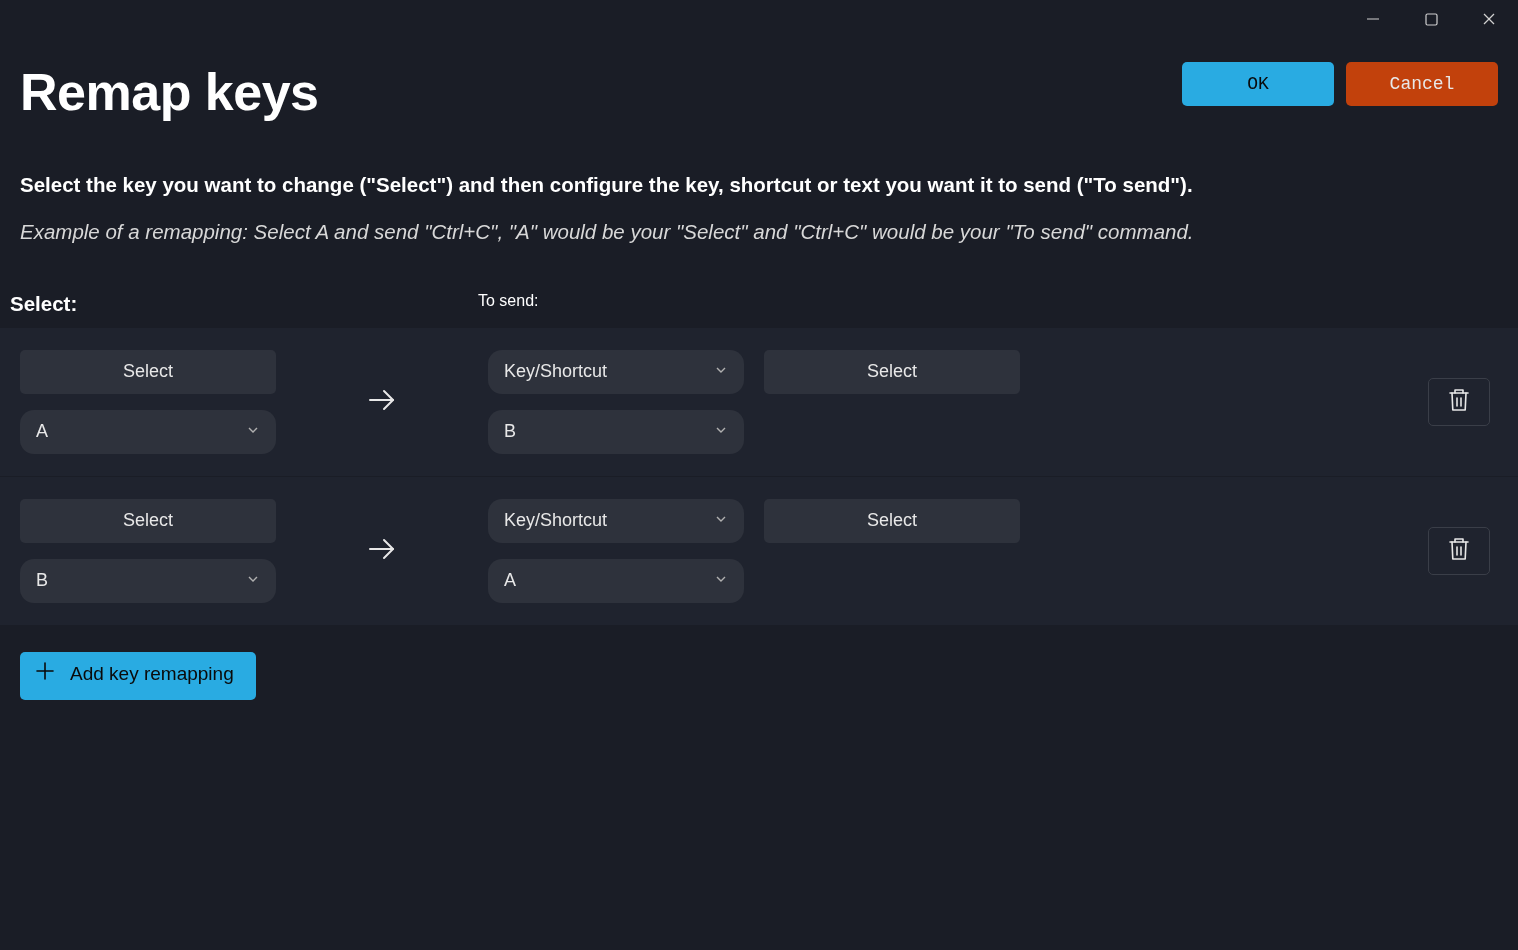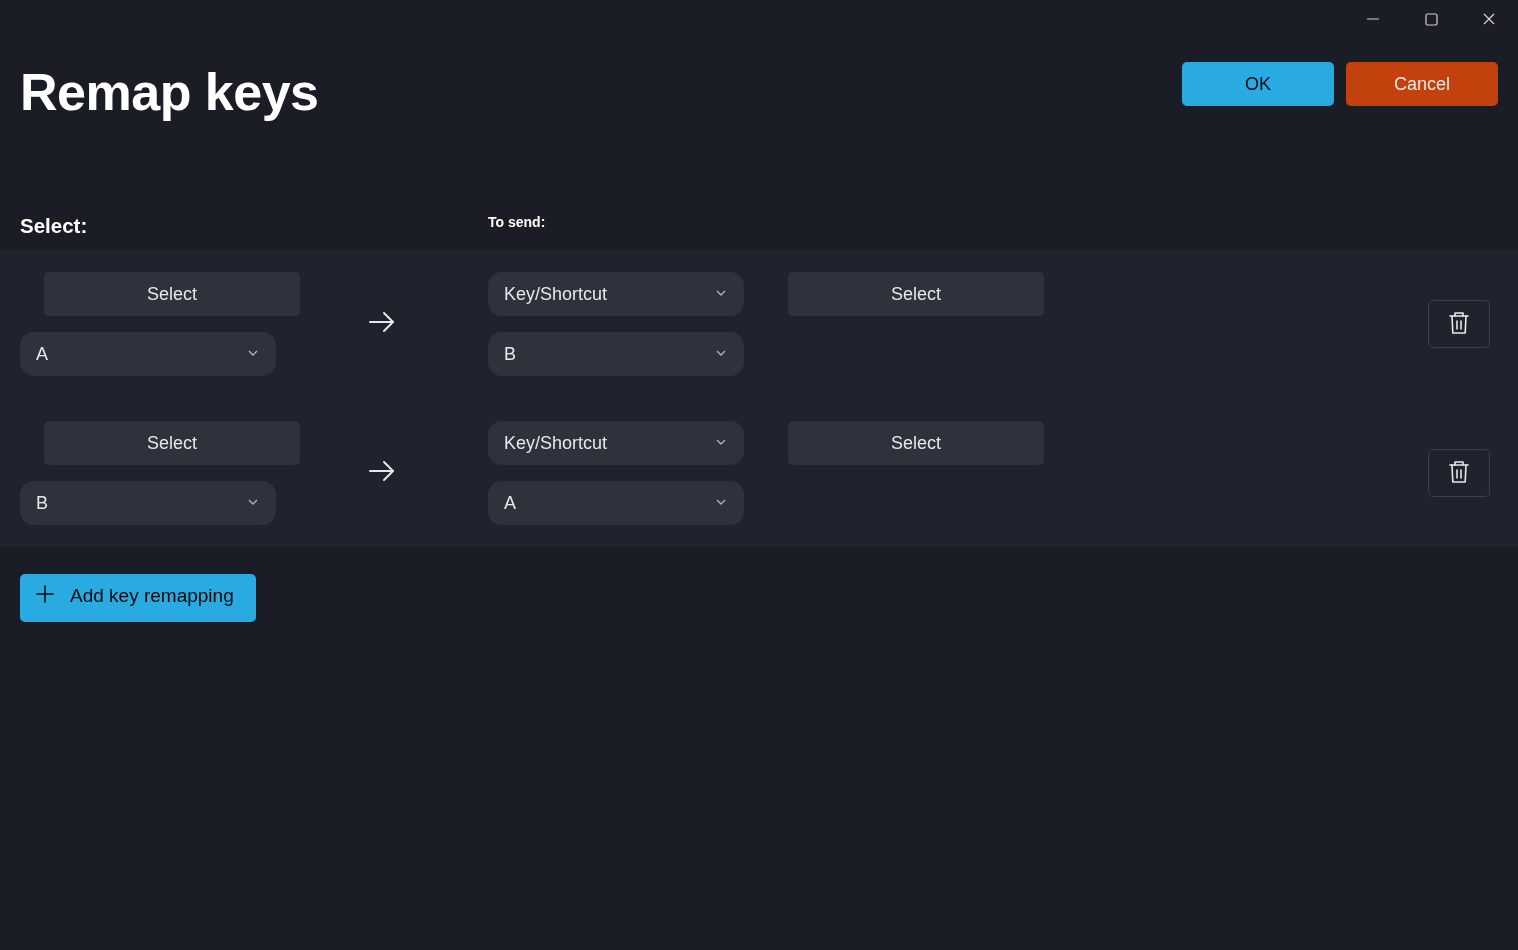--- a/index.html
+++ b/index.html
@@ -49,21 +49,21 @@
     .header-buttons {
       display: flex;
       gap: 12px;
     }
     .btn {
       height: 44px;
       min-width: 152px;
       border: none;
       border-radius: 5px;
       font-size: 18px;
-      font-family: Liberation Sans, sans-serif;
+      font-family: Liberation Mono, monospace;
       cursor: pointer;
       display: flex;
       align-items: center;
       justify-content: center;
     }
     .btn-primary {
       background: #29abe2;
       color: #0a0a0a;
       font-weight: 500;
     }
@@ -82,30 +82,30 @@
     }
     .description-line2 {
       font-size: 20.5px;
       font-style: italic;
       color: #d8d8d8;
       margin-top: 16px;
       line-height: 1.5;
     }
     .columns-header {
       display: flex;
-      padding: 44px 20px 12px 20px;
+      padding: 44px 20px 12px 10px;
     }
     .col-select-header {
       width: 468px;
       font-size: 20.5px;
       font-weight: 600;
     }
     .col-tosend-header {
-      font-size: 14px;
-      font-weight: 700;
+      font-size: 16px;
+      font-weight: 400;
     }
     .row-wrap {
       background: #1f232e;
       padding: 22px 20px 22px 20px;
       margin-bottom: 1px;
       display: flex;
       align-items: center;
     }
     .col-select {
       width: 256px;
@@ -136,21 +136,20 @@
       background: #2e323c;
       border: none;
       border-radius: 5px;
       color: #e8e8e8;
       font-size: 18px;
       font-family: inherit;
       cursor: pointer;
       display: flex;
       align-items: center;
       justify-content: center;
-      margin-left: 24px;
     }
     .dropdown {
       width: 256px;
       height: 44px;
       background: #2e323c;
       border: none;
       border-radius: 14px;
       color: #e8e8e8;
       font-size: 18px;
       font-family: inherit;
@@ -232,20 +231,22 @@
 
 <div class="header-row">
   <h1 class="page-title">Remap keys</h1>
   <div class="header-buttons">
     <button class="btn btn-primary">OK</button>
     <button class="btn btn-secondary">Cancel</button>
   </div>
 </div>
 
 <div class="description">
+  <p class="description-line1">Select the key you want to change ("Select") and then configure the key, shortcut or text you want it to send ("To send").</p>
+  <p class="description-line2">Example of a remapping: Select A and send "Ctrl+C", "A" would be your "Select" and "Ctrl+C" would be your "To send" command.</p>
 </div>
 
 <div class="columns-header">
   <div class="col-select-header">Select:</div>
   <div class="col-tosend-header">To send:</div>
 </div>
 
 <div class="row-wrap">
   <div class="col-select">
     <button class="select-btn">Select</button>

